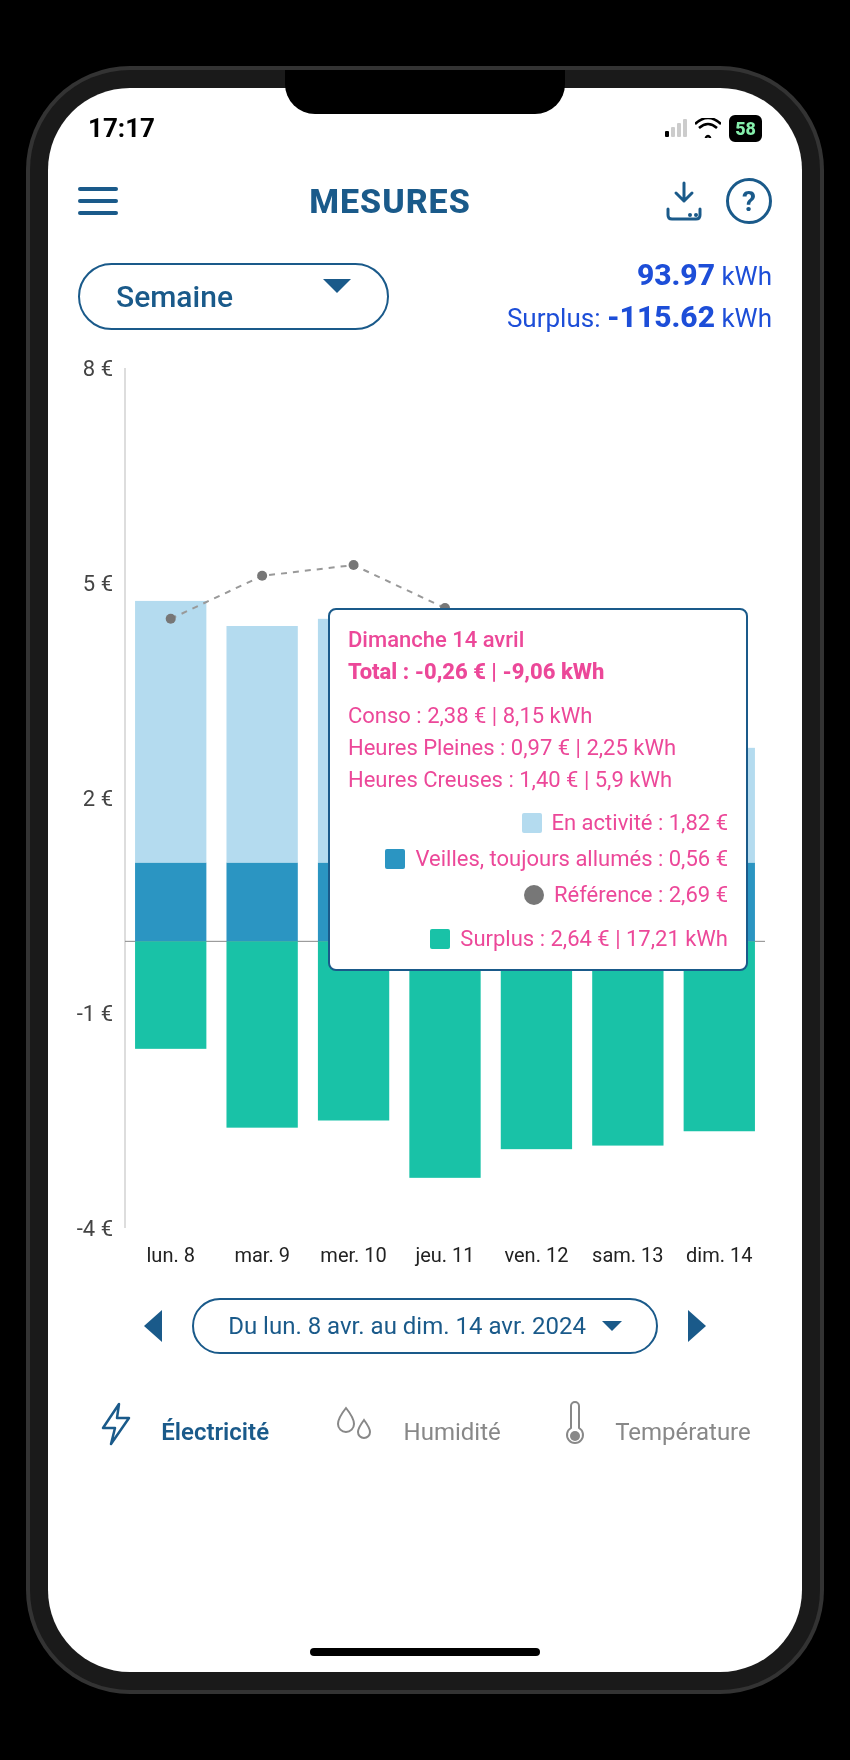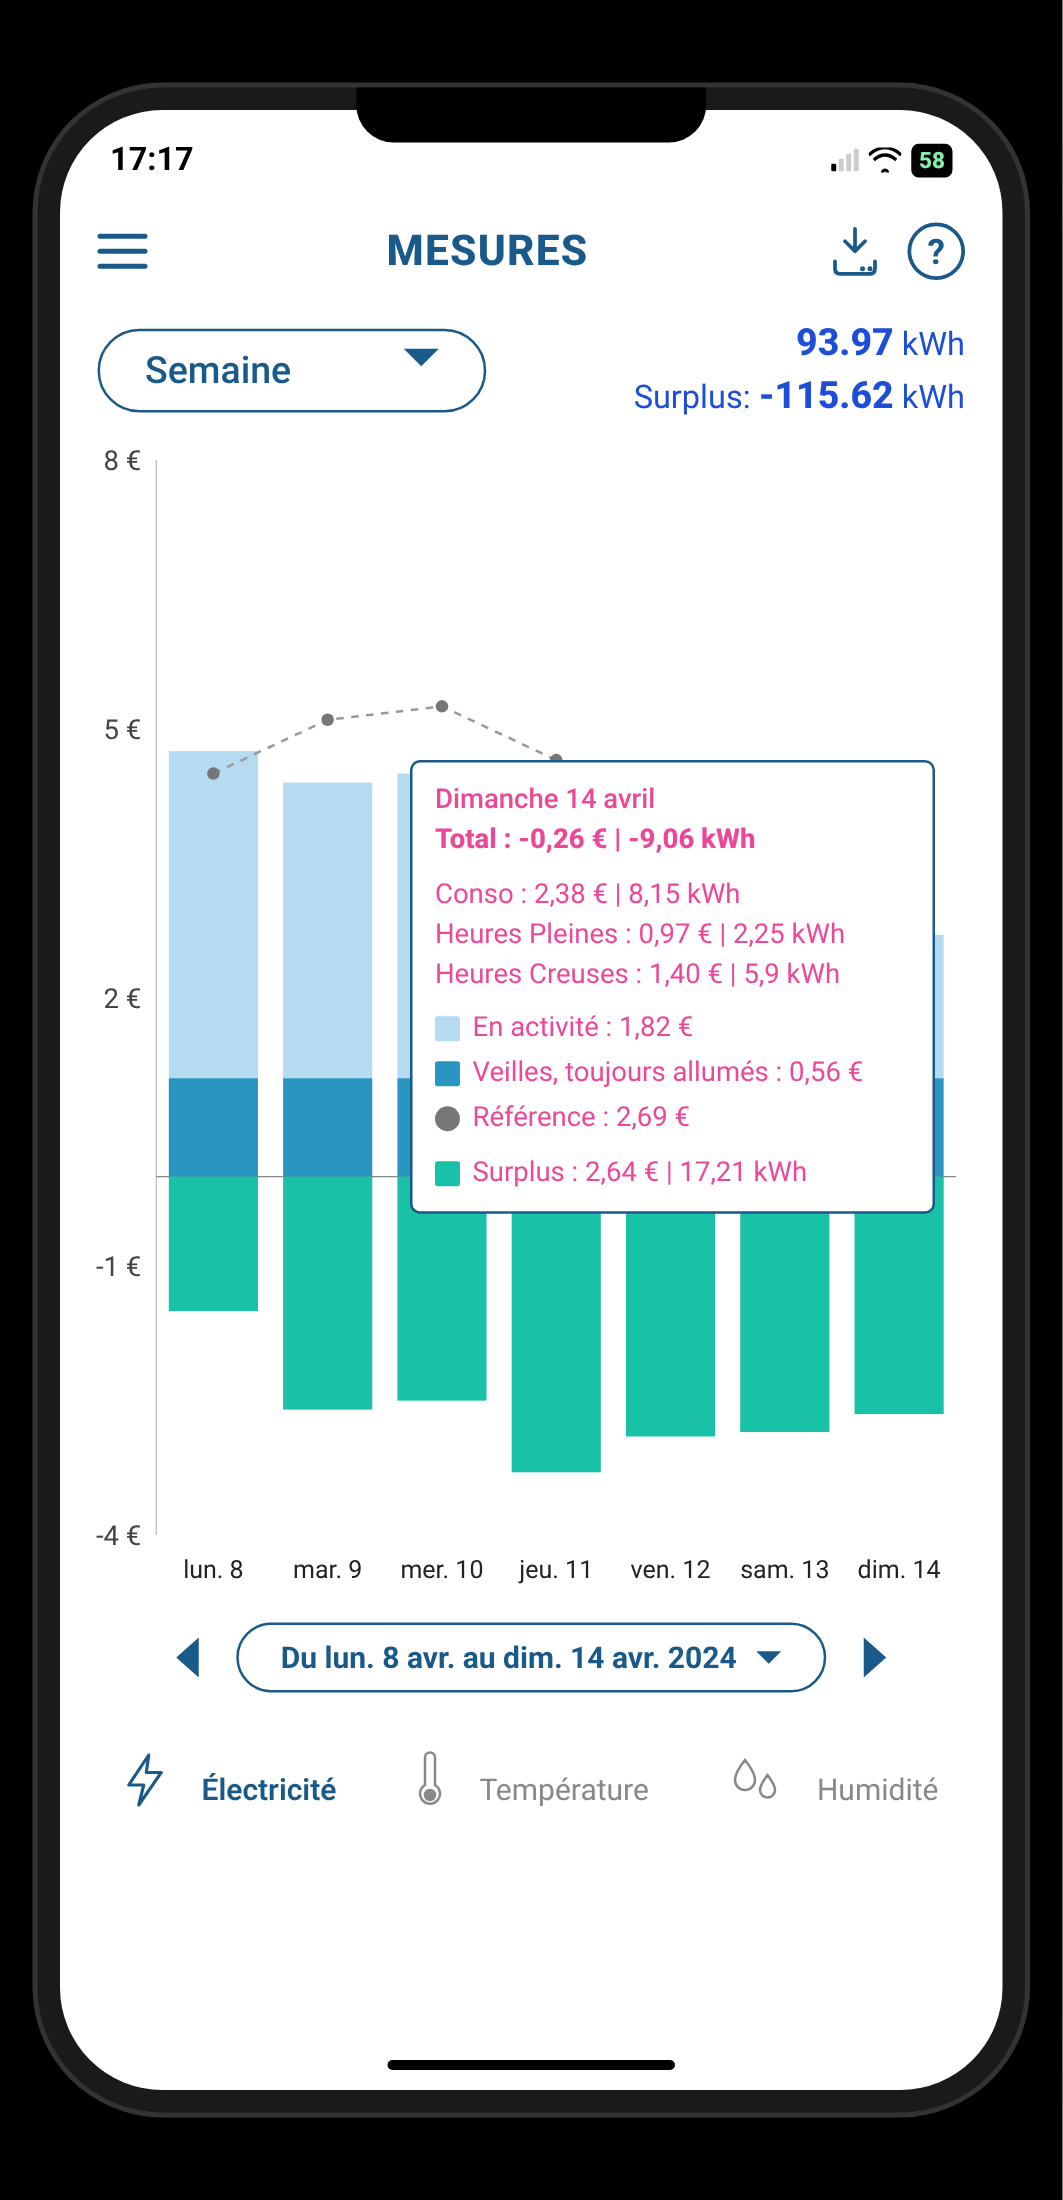--- a/index.html
+++ b/index.html
@@ -103,36 +103,36 @@
     background: #fff;
     border: 2px solid #1a5a8a;
     border-radius: 8px;
     padding: 14px 18px;
     color: #ec4899;
     font-size: 22px;
     line-height: 1.45;
   }
   .tooltip-box .tt-title { font-weight: 500; }
   .tooltip-box .tt-total { font-weight: 800; margin-bottom: 12px; }
-  .tt-row { display: flex; align-items: center; gap: 10px; margin-top: 4px; }
+  .tt-row { display: flex; align-items: center; gap: 10px; margin-top: 4px; justify-content: flex-end; }
   .sw { width: 20px; height: 20px; display: inline-block; border-radius: 2px; flex-shrink:0;}
   .sw.active{background:#b4dbef;}
   .sw.standby{background:#2b95c2;}
   .sw.surplus{background:#19c2a7;}
   .sw.ref{background:#777;border-radius:50%;}
   .date-nav {
     display: flex; align-items: center; justify-content: center;
     gap: 30px; padding: 20px 30px;
   }
   .arrowL { width:0;height:0;border-top:16px solid transparent;border-bottom:16px solid transparent;border-right:18px solid #1a5a8a; }
   .arrowR { width:0;height:0;border-top:16px solid transparent;border-bottom:16px solid transparent;border-left:18px solid #1a5a8a; }
   .date-pill {
     border: 2px solid #1a5a8a; border-radius: 999px;
     padding: 12px 34px; color:#1a5a8a; font-size: 24px;
-    display: flex; align-items: center; gap: 16px; font-weight: bold;
+    display: flex; align-items: center; gap: 16px;
   }
   .date-pill .chev-sm { width:0;height:0;border-left:10px solid transparent;border-right:10px solid transparent;border-top:10px solid #1a5a8a; }
   .bottom-tabs {
     display: flex; justify-content: space-around;
     padding: 24px 20px 0;
   }
   .tab { display:flex; flex-direction:row; align-items:flex-end; gap:28px; font-size:24px; color:#888; }
   .tab.active { color:#1a5a8a; font-weight:600; }
   .home-indicator {
     position:absolute; bottom:16px; left:50%; transform:translateX(-50%);
@@ -272,29 +272,29 @@
     </div>
 
     <div class="bottom-tabs">
       <div class="tab active">
         <svg width="34" height="44" viewBox="0 0 34 44">
             <path d="M20 2 L4 26 h12 l-4 16 18 -26 h-12 z" fill="none" stroke="#1a5a8a" stroke-width="2.5" stroke-linejoin="round"></path>
           </svg>
         <span>Électricité</span>
       </div>
       <div class="tab">
+        <svg width="44" height="44" viewBox="0 0 44 44">
+            <path d="M14 6 q-8 10 -8 16 a8 8 0 0 0 16 0 q0 -6 -8 -16 z M32 18 q-6 8 -6 12 a6 6 0 0 0 12 0 q0 -4 -6 -12 z" fill="none" stroke="#888" stroke-width="2"></path>
+          </svg>
+        <span>Humidité</span>
+      </div>
+      <div class="tab">
         <svg width="24" height="48" viewBox="0 0 24 48">
             <path d="M12 4 a4 4 0 0 1 4 4 v22 a8 8 0 1 1 -8 0 V8 a4 4 0 0 1 4 -4 z" fill="none" stroke="#888" stroke-width="2"></path>
             <circle cx="12" cy="38" r="5" fill="#888"></circle>
           </svg>
         <span>Température</span>
       </div>
-      <div class="tab">
-        <svg width="44" height="44" viewBox="0 0 44 44">
-            <path d="M14 6 q-8 10 -8 16 a8 8 0 0 0 16 0 q0 -6 -8 -16 z M32 18 q-6 8 -6 12 a6 6 0 0 0 12 0 q0 -4 -6 -12 z" fill="none" stroke="#888" stroke-width="2"></path>
-          </svg>
-        <span>Humidité</span>
-      </div>
     </div>
 
     <div class="home-indicator"></div>
   </div>
 </div>
 
 </body></html>

